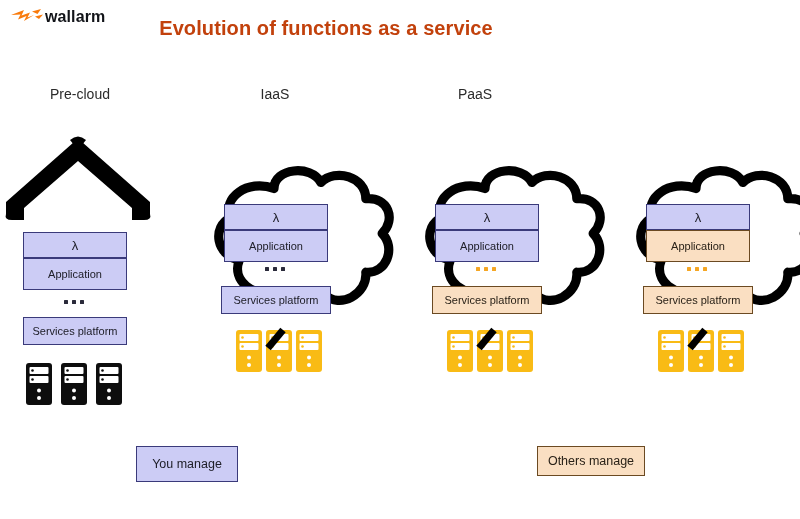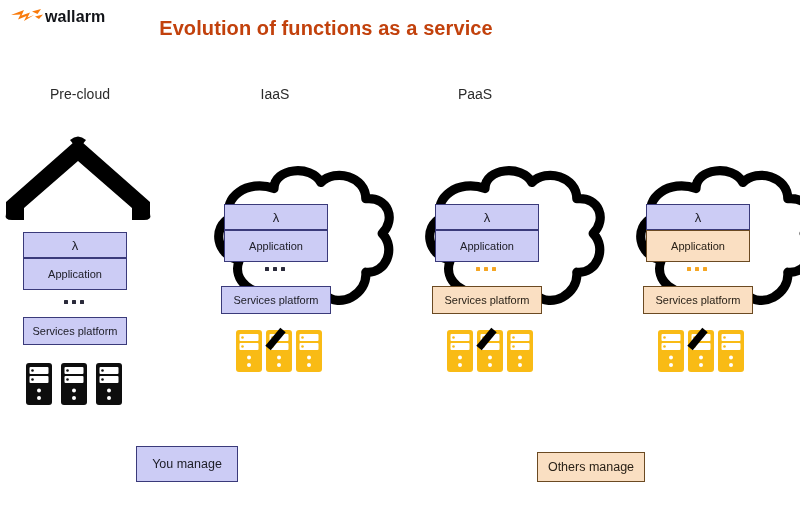--- a/index.html
+++ b/index.html
@@ -51,21 +51,21 @@
   .dots.blue i{background:#2a2a3a;}
   .dots.orange i{background:#f5a623;}
 
   
   .legend{
     position:absolute;box-sizing:border-box;border:1px solid #3a3a7a;
     display:flex;align-items:center;justify-content:center;
     font-size:12.5px;color:#20202a;
   }
   .legend.blue{background:#ccccf5;border-color:#3a3a7a;}
-  .legend.peach{background:#fadfc2;border-color:#6b4a22;color:#2a2218;margin-top:6px;}
+  .legend.peach{background:#fadfc2;border-color:#6b4a22;color:#2a2218;}
 </style>
 </head>
 <body>
 
 <div id="stage">
 
   <div id="logo">
     <svg class="mark" viewBox="0 0 34 18">
       <path d="M1 7 L14 2 L11.5 7.5 L20 4.5 L17.5 9.5 L24 7 L14 13 L16.5 8 L8 11.5 L10.5 6.5 Z" fill="#f97a0b"></path>
       <path d="M22 3.5 L31 1 L27.5 6 Z" fill="#f97a0b"></path>

